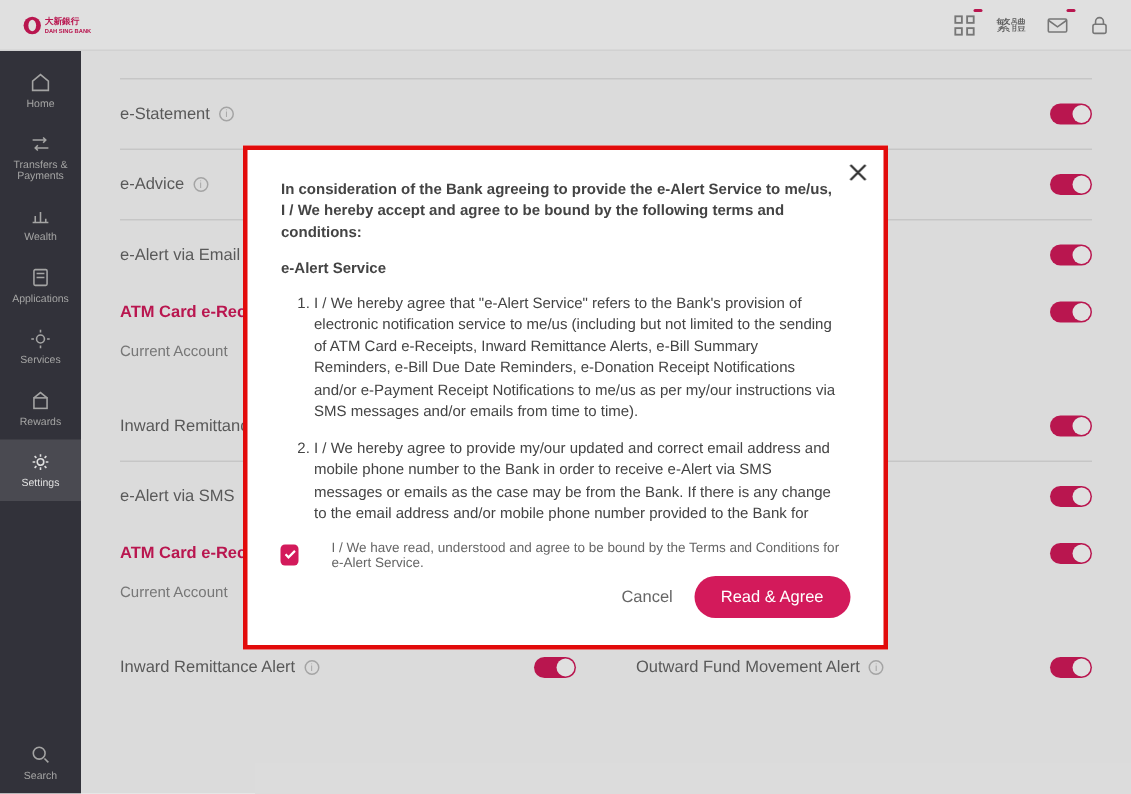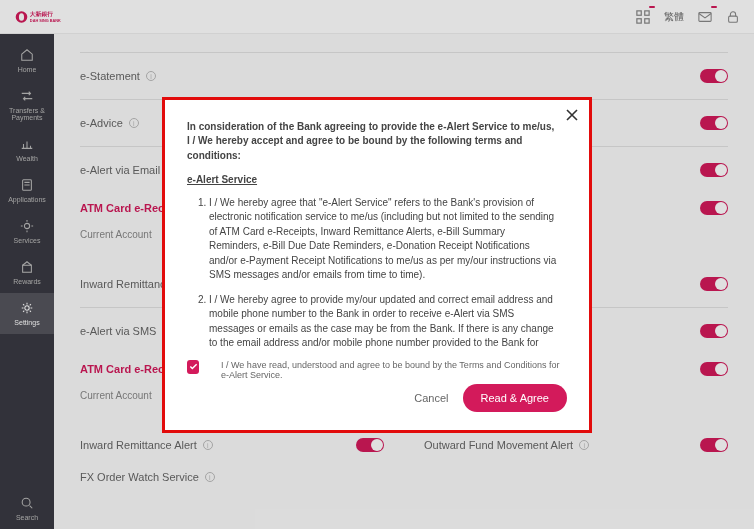--- a/index.html
+++ b/index.html
@@ -106,24 +106,24 @@
     width:14px;height:14px;color:#333;
   }
   .modal-scroll {
     max-height:230px; overflow-y:auto;
     padding-right:10px;
     font-size:10px; color:#444; line-height:1.45;
   }
   .modal-scroll::-webkit-scrollbar{width:6px;}
   .modal-scroll::-webkit-scrollbar-thumb{background:#c4c4c4;border-radius:3px;}
   .m-par { margin-bottom:10px; font-weight:600;}
-  .m-h { text-decoration:underline; font-weight:600; margin-bottom:8px; display:block;}
+  .m-h { font-weight:600; margin-bottom:8px; display:block;}
   .m-ol { list-style:decimal; padding-left:22px;}
   .m-ol li { margin-bottom:10px;}
-  .agree-row { display:flex; gap:22px; margin-top:10px; font-size:9px; color:#666;}
+  .agree-row { display:flex; align-items:center; gap:22px; margin-top:10px; font-size:9px; color:#666;}
   .chk {
     width:14px;height:14px;border-radius:3px;background:#d31a5b;display:flex;align-items:center;justify-content:center;color:#fff;cursor:pointer;
   }
   .modal-actions { display:flex;justify-content:flex-end;align-items:center;gap:6px;margin-top:4px;}
   .btn-cancel { background:none;border:none;color:#666;font-size:11px;padding:6px 8px;cursor:pointer;}
   .btn-primary { background:#d31a5b;color:#fff;border:none;border-radius:16px;padding:8px 18px;font-size:11px;cursor:pointer;}
 </style>
 </head>
 <body>
 
@@ -302,27 +302,20 @@
       <div style="height:24px;"></div>
       <div class="cols">
         <div class="col">
           <div class="row">
             <div class="row-left">
                 <span>Inward Remittance Alert</span>
                 <span class="info-ic">i</span>
               </div>
             <div class="toggle on"></div>
           </div>
-          <div class="row">
-            <div class="row-left">
-                <span>FX Order Watch Service</span>
-                <span class="info-ic">i</span>
-              </div>
-            <div></div>
-          </div>
         </div>
         <div class="col">
           <div class="row">
             <div class="row-left">
                 <span>Outward Fund Movement Alert</span>
                 <span class="info-ic">i</span>
               </div>
             <div class="toggle on"></div>
           </div>
         </div>

